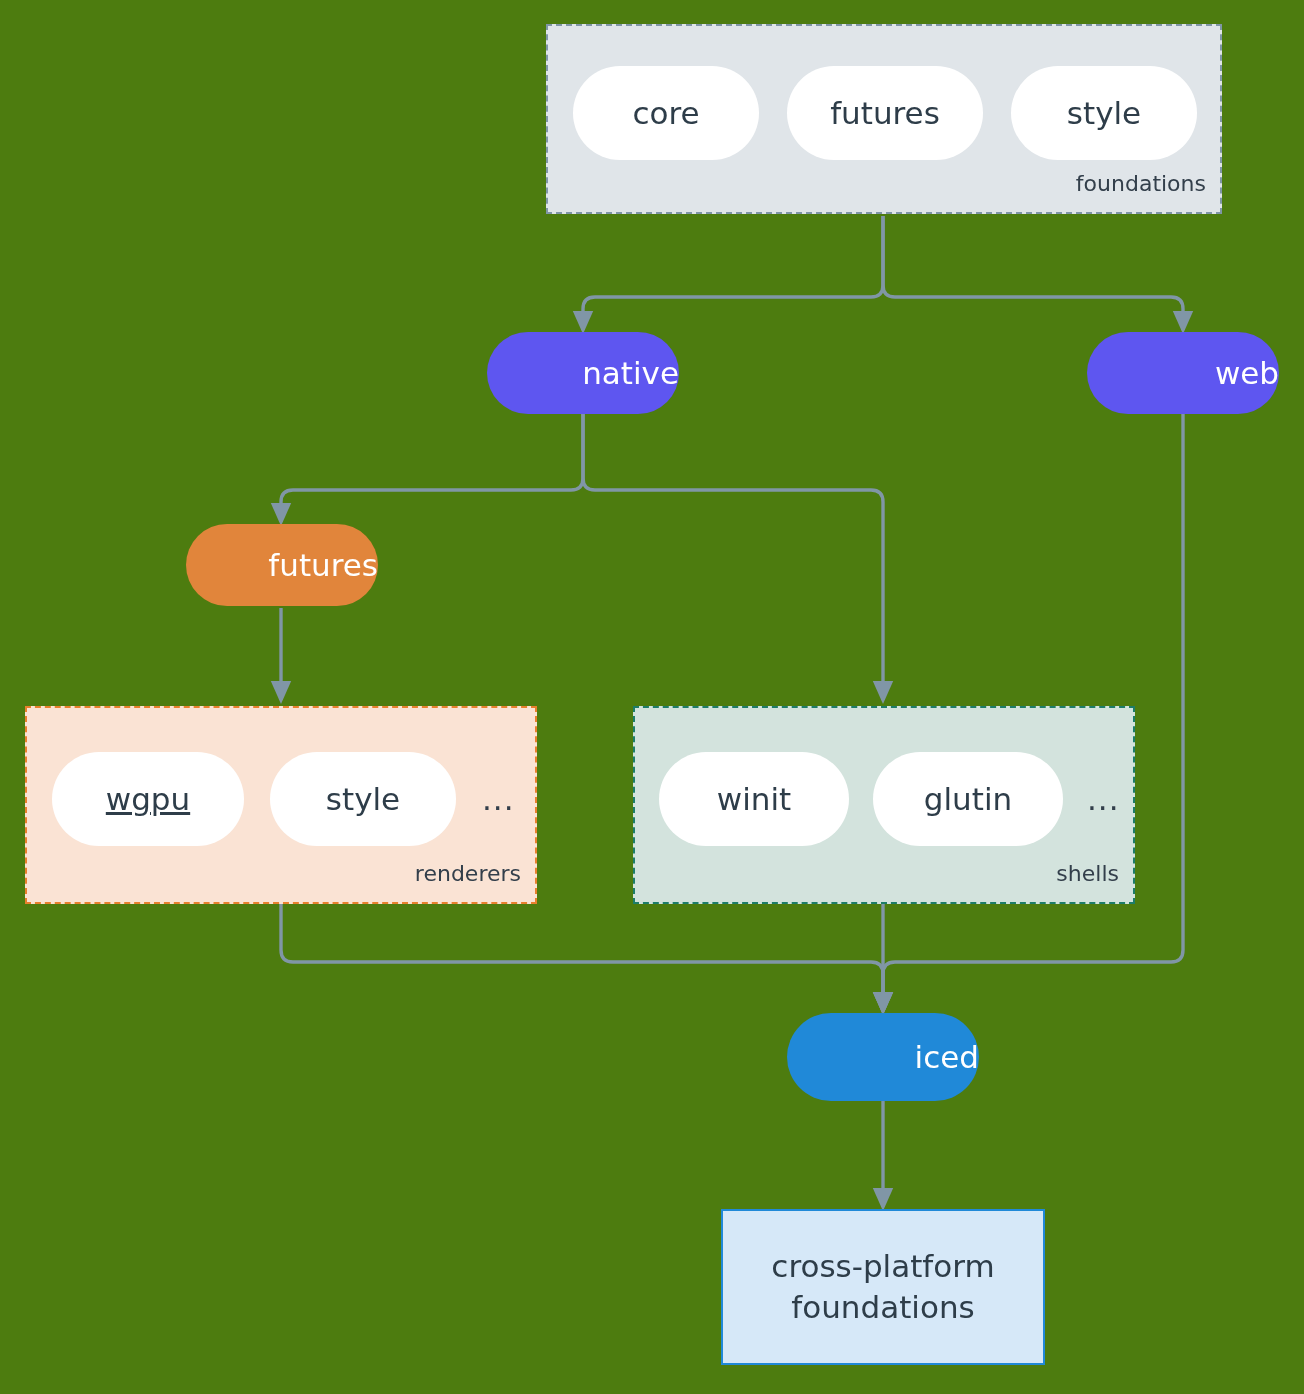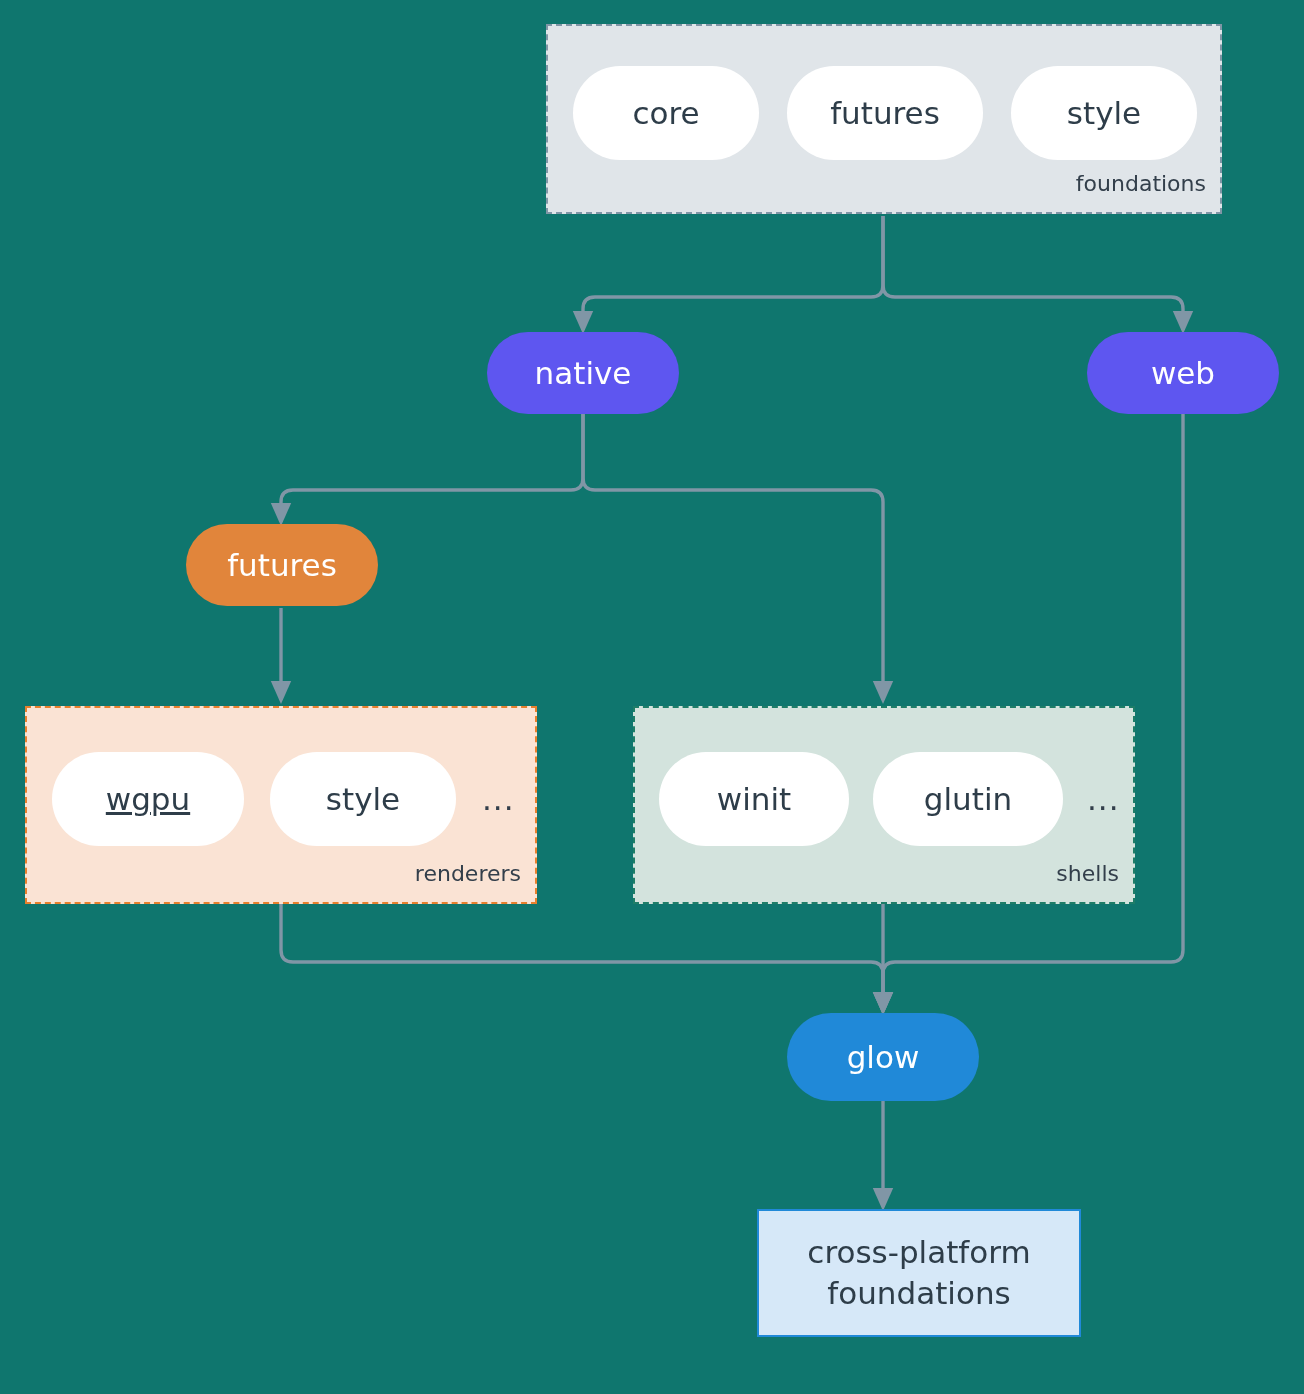--- a/index.html
+++ b/index.html
@@ -8,21 +8,21 @@
     padding: 0;
     background: #000000;
   }
   body {
     font-family: "DejaVu Sans", "Liberation Sans", sans-serif;
   }
   #canvas {
     position: relative;
     width: 1304px;
     height: 1394px;
-    background: #0f766e;
+    background: #4d7c0f;
     overflow: hidden;
   }
   #edges {
     position: absolute;
     left: 0;
     top: 0;
     width: 1304px;
     height: 1394px;
     pointer-events: none;
   }
@@ -70,21 +70,21 @@
     line-height: 1;
     white-space: nowrap;
   }
 
   
   .node {
     position: absolute;
     box-sizing: border-box;
     display: flex;
     align-items: center;
-    justify-content: center;
+    justify-content: flex-end;
     color: #FFFFFF;
     font-size: 31px;
     border-radius: 999px;
     white-space: nowrap;
   }
   .node-native { background: #5E56F0; }
   .node-web    { background: #5E56F0; }
   .node-graphics { background: #E1853B; }
   .node-iced   { background: #2089D8; }
 
@@ -173,21 +173,21 @@
               background:#D3E3DD; border-color:#1E7D68;">
     <div class="cluster-body" style="height:126px; padding:28px 0 0 24px; gap:24px;">
       <div class="chip" style="width:190px;text-align:center;">winit</div>
       <div class="chip" style="width:190px;">glutin</div>
       <span class="ellipsis">...</span>
     </div>
     <div class="cluster-label">shells</div>
   </div>
 
   <div class="node node-iced" style="left:787px; top:1013px; width:192px; height:88px;">
-    <span>glow</span>
+    <span>iced</span>
   </div>
 
-  <div class="boxnode" style="left:757px; top:1209px; width:324px; height:128px;">
+  <div class="boxnode" style="left:721px; top:1209px; width:324px; height:156px;">
     <span>cross-platform</span>
     <span>foundations</span>
   </div>
 
 </div>
 
 </body></html>

